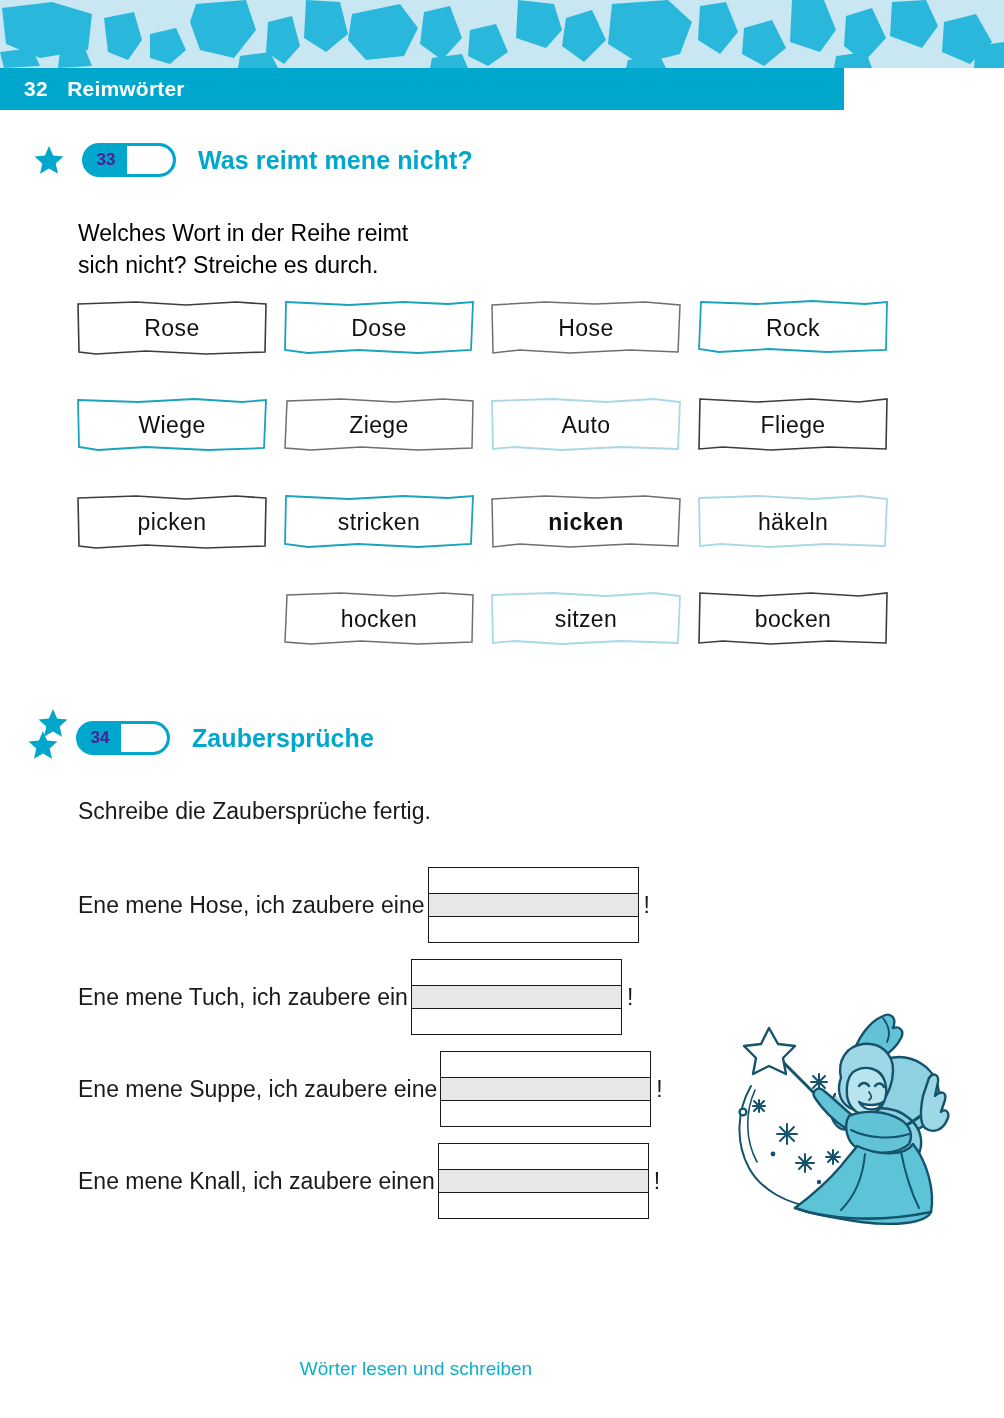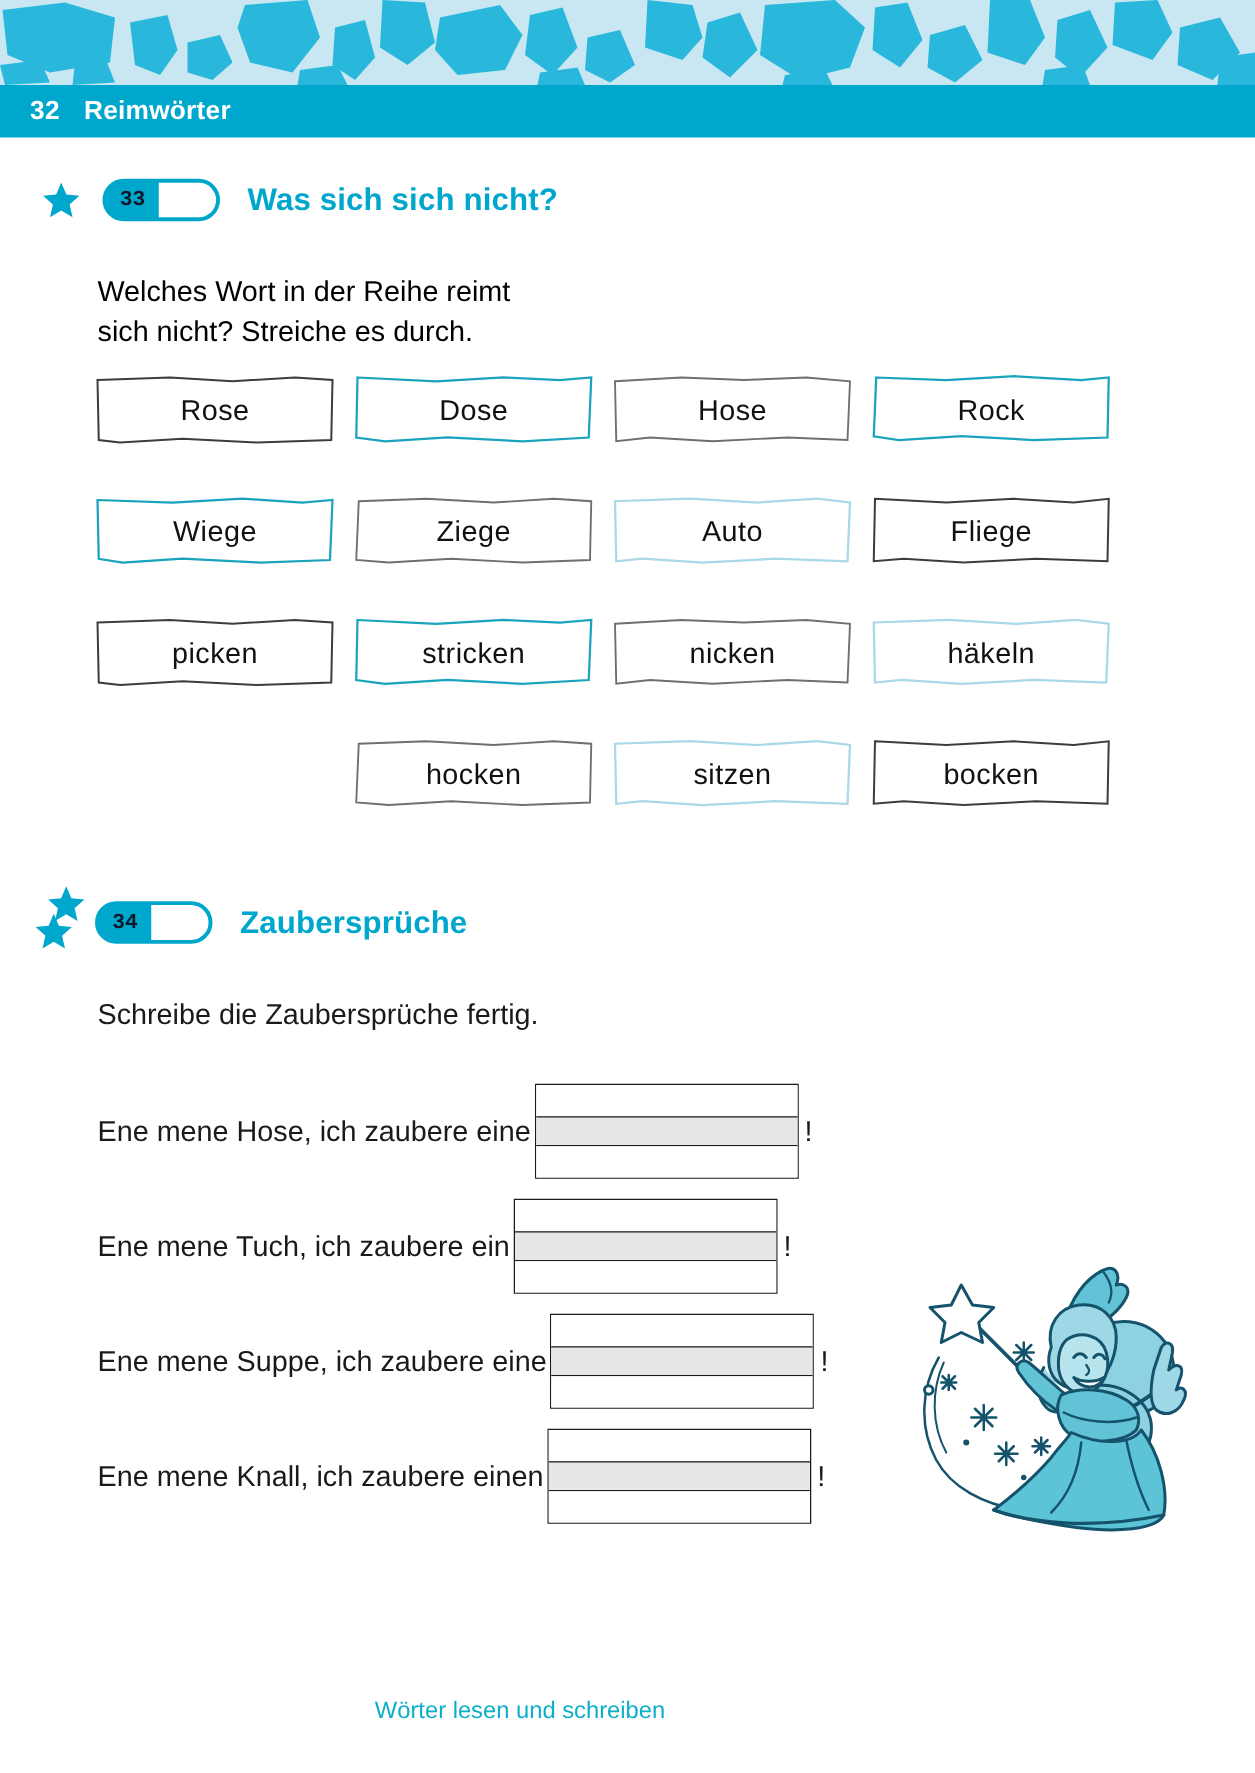--- a/index.html
+++ b/index.html
@@ -25,21 +25,21 @@
     height: 68px;
     background: #c9e7f2;
     overflow: hidden;
   }
   .deco-band svg { display: block; }
 
   
   .page-header {
     position: absolute;
     top: 68px; left: 0;
-    width: 1004px;
+    width: 844px;
     height: 42px;
     background: #00a7cd;
     display: flex;
     align-items: center;
   }
   .page-header .pg-num {
     color: #ffffff;
     font-size: 21px;
     font-weight: bold;
     margin-left: 24px;
@@ -85,25 +85,24 @@
     align-items: stretch;
     overflow: hidden;
     margin-left: 2px;
     flex: 0 0 94px;
   }
   .pill .pill-num {
     flex: 0 0 42px;
     display: flex;
     align-items: center;
     justify-content: center;
-    color: #0f172a;
+    color: #4c1d95;
     font-size: 17px;
     font-weight: bold;
     background: #00a7cd;
-    font-family: Liberation Mono, monospace;
   }
   .pill .pill-blank {
     flex: 1;
     background: #ffffff;
     border-radius: 0 14px 14px 0;
   }
   .task-title {
     margin-left: 22px;
     color: #00a7cd;
     font-size: 25px;
@@ -269,21 +268,21 @@
     <span class="star" style="left:0px; top:9px;">
       <svg width="30" height="29" viewBox="0 0 30 29">
           <polygon points="15,0 19.1,9.6 29.5,10.6 21.7,17.6 24,27.8 15,22.4 6,27.8 8.3,17.6 0.5,10.6 10.9,9.6" fill="#00a7cd"></polygon>
         </svg>
     </span>
   </span>
   <span class="pill">
     <span class="pill-num">33</span>
     <span class="pill-blank"></span>
   </span>
-  <span class="task-title">Was sich sich nicht?</span>
+  <span class="task-title">Was reimt mene nicht?</span>
 </div>
 
 <div class="instruction" style="left:78px; top:218px;">Welches Wort in der Reihe reimt
 sich nicht? Streiche es durch.</div>
 
 <div class="word-grid">
 
   <div class="word-row">
     <div class="word-box" style="left:0px;">
       <svg viewBox="0 0 192 56" preserveAspectRatio="none">
@@ -344,21 +343,21 @@
           <polygon points="2,4 60,2 110,5 160,2 190,4 189,52 130,54 70,51 20,54 3,52" fill="#ffffff" stroke="#3c3c3c" stroke-width="1.6"></polygon>
         </svg>
       <span class="word-label">picken</span>
     </div>
     <div class="word-box" style="left:207px;">
       <svg viewBox="0 0 192 56" preserveAspectRatio="none">
           <polygon points="3,2 66,5 120,2 165,4 190,2 188,50 135,53 75,50 25,53 2,50" fill="#ffffff" stroke="#1aa3bd" stroke-width="1.8"></polygon>
         </svg>
       <span class="word-label">stricken</span>
     </div>
-    <div class="word-box" style="left:414px;">
+    <div class="word-box" style="left:414px;font-weight:bold;">
       <svg viewBox="0 0 192 56" preserveAspectRatio="none">
           <polygon points="2,5 55,2 105,4 155,2 190,5 188,52 140,50 80,53 30,50 3,53" fill="#ffffff" stroke="#6f6f6f" stroke-width="1.5"></polygon>
         </svg>
       <span class="word-label">nicken</span>
     </div>
     <div class="word-box" style="left:621px;">
       <svg viewBox="0 0 192 56" preserveAspectRatio="none">
           <polygon points="2,4 62,2 116,5 164,2 190,5 188,52 130,50 72,53 24,50 3,52" fill="#ffffff" stroke="#a9d8e6" stroke-width="1.8"></polygon>
         </svg>
       <span class="word-label">häkeln</span>

